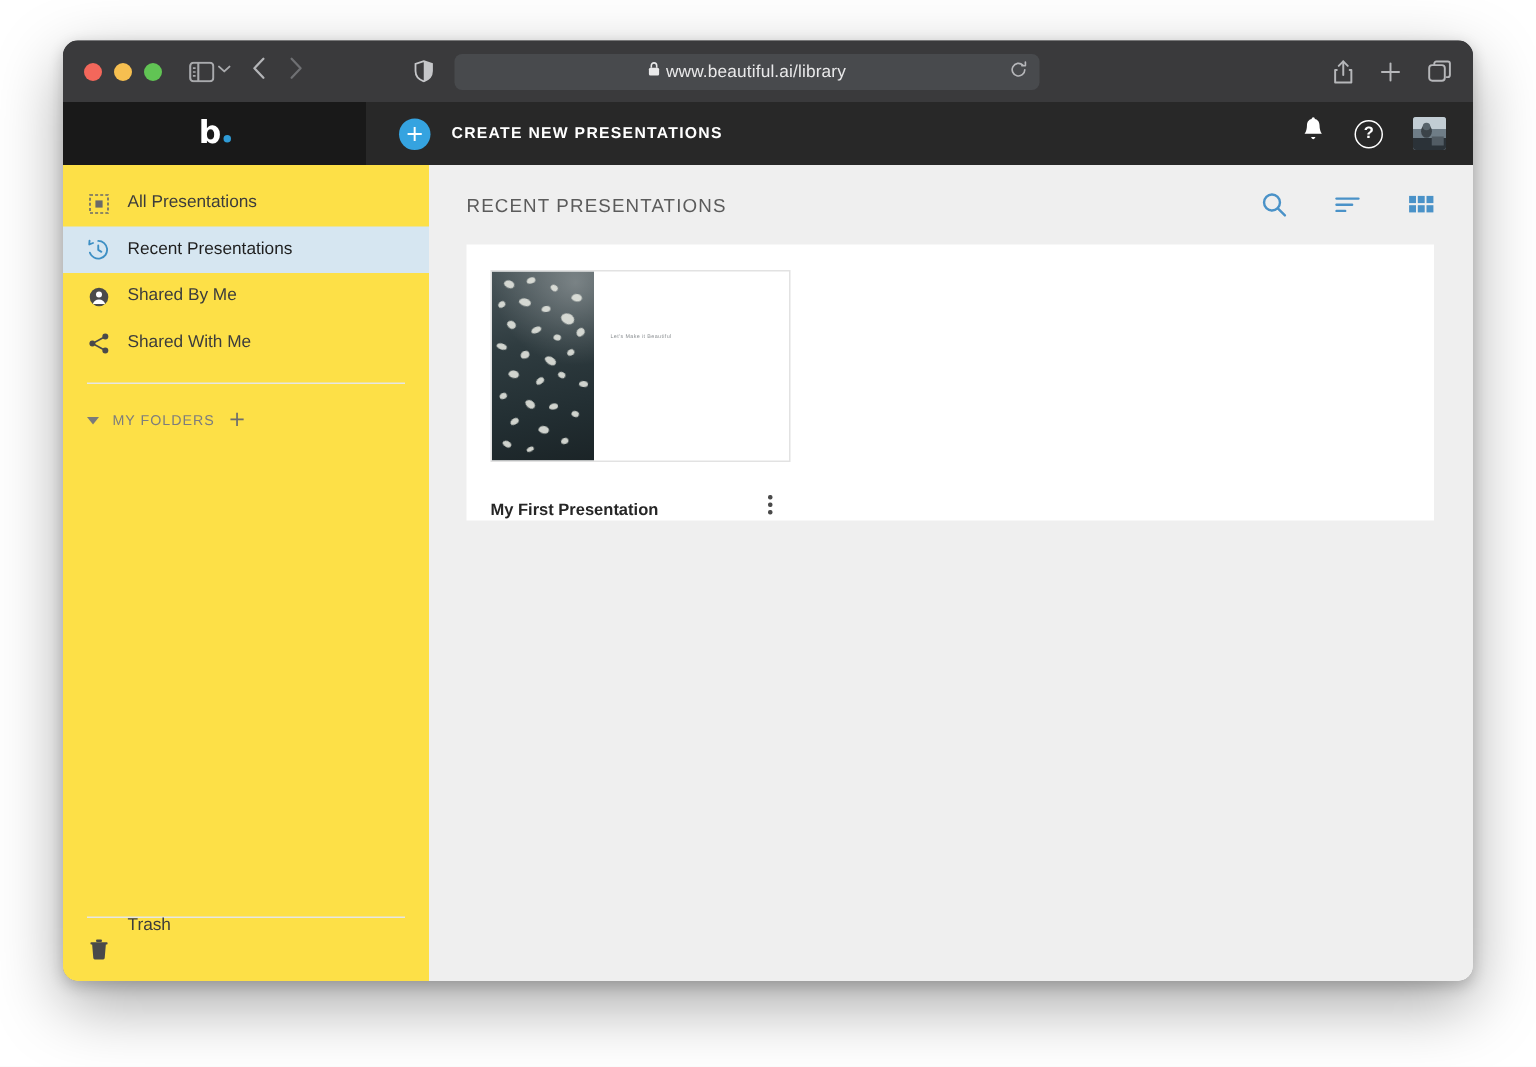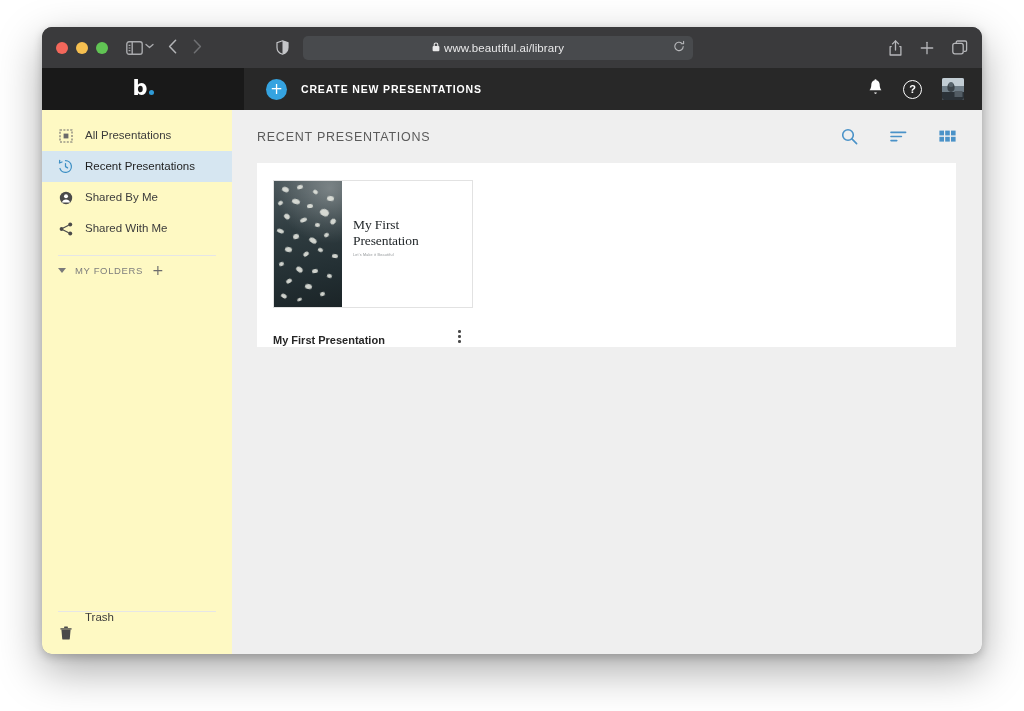--- a/index.html
+++ b/index.html
@@ -197,22 +197,22 @@
   .avatar {
     width: 22px; height: 22px;
     border-radius: 2px;
     overflow: hidden;
     background: #5d5f63;
     position: relative;
   }
 
   
   .sidebar {
-    width: 190px;
-    background: #fef9c3;
+    width: 244px;
+    background: #fde047;
     padding-top: 42px;
     display: flex;
     flex-direction: column;
     box-sizing: border-box;
     position: relative;
     z-index: 2;
   }
   .side-nav { padding-top: 10px; }
   .side-item {
     height: 31px;
@@ -244,21 +244,21 @@
     background: #e6e6e6;
     margin: 11px 16px 0 16px;
   }
 
   .folders-row {
     display: flex;
     align-items: center;
     gap: 9px;
     padding: 0 16px;
     height: 28px;
-    margin-top: 0;
+    margin-top: 10px;
   }
   .caret {
     width: 0; height: 0;
     border-left: 4.5px solid transparent;
     border-right: 4.5px solid transparent;
     border-top: 5px solid #7a7a7a;
     cursor: pointer;
   }
   .folders-label {
     font-size: 9.5px;
@@ -662,24 +662,20 @@
                 <span class="petal" style="left:32%;top:68%;width:7px;height:5px;transform:rotate(42deg);"></span>
                 <span class="petal" style="left:56%;top:70%;width:6px;height:4px;transform:rotate(-8deg);"></span>
                 <span class="petal" style="left:78%;top:74%;width:5px;height:4px;transform:rotate(20deg);"></span>
                 <span class="petal" style="left:18%;top:78%;width:6px;height:4px;transform:rotate(-28deg);"></span>
                 <span class="petal" style="left:46%;top:82%;width:7px;height:5px;transform:rotate(14deg);"></span>
                 <span class="petal" style="left:68%;top:88%;width:5px;height:4px;transform:rotate(-16deg);"></span>
                 <span class="petal" style="left:10%;top:90%;width:6px;height:4px;transform:rotate(32deg);"></span>
                 <span class="petal" style="left:34%;top:93%;width:5px;height:3px;transform:rotate(-22deg);"></span>
               </div>
               <div class="thumb-text">
-                <div class="thumb-title">
-                  <div>My First</div>
-                  <div>Presentation</div>
-                </div>
                 <div class="thumb-sub">Let's Make it Beautiful</div>
               </div>
             </div>
 
             <div class="card-footer">
               <span class="card-name">My First Presentation</span>
               <span class="card-menu">
                 <i></i>
                   <i></i>
                   <i></i>

